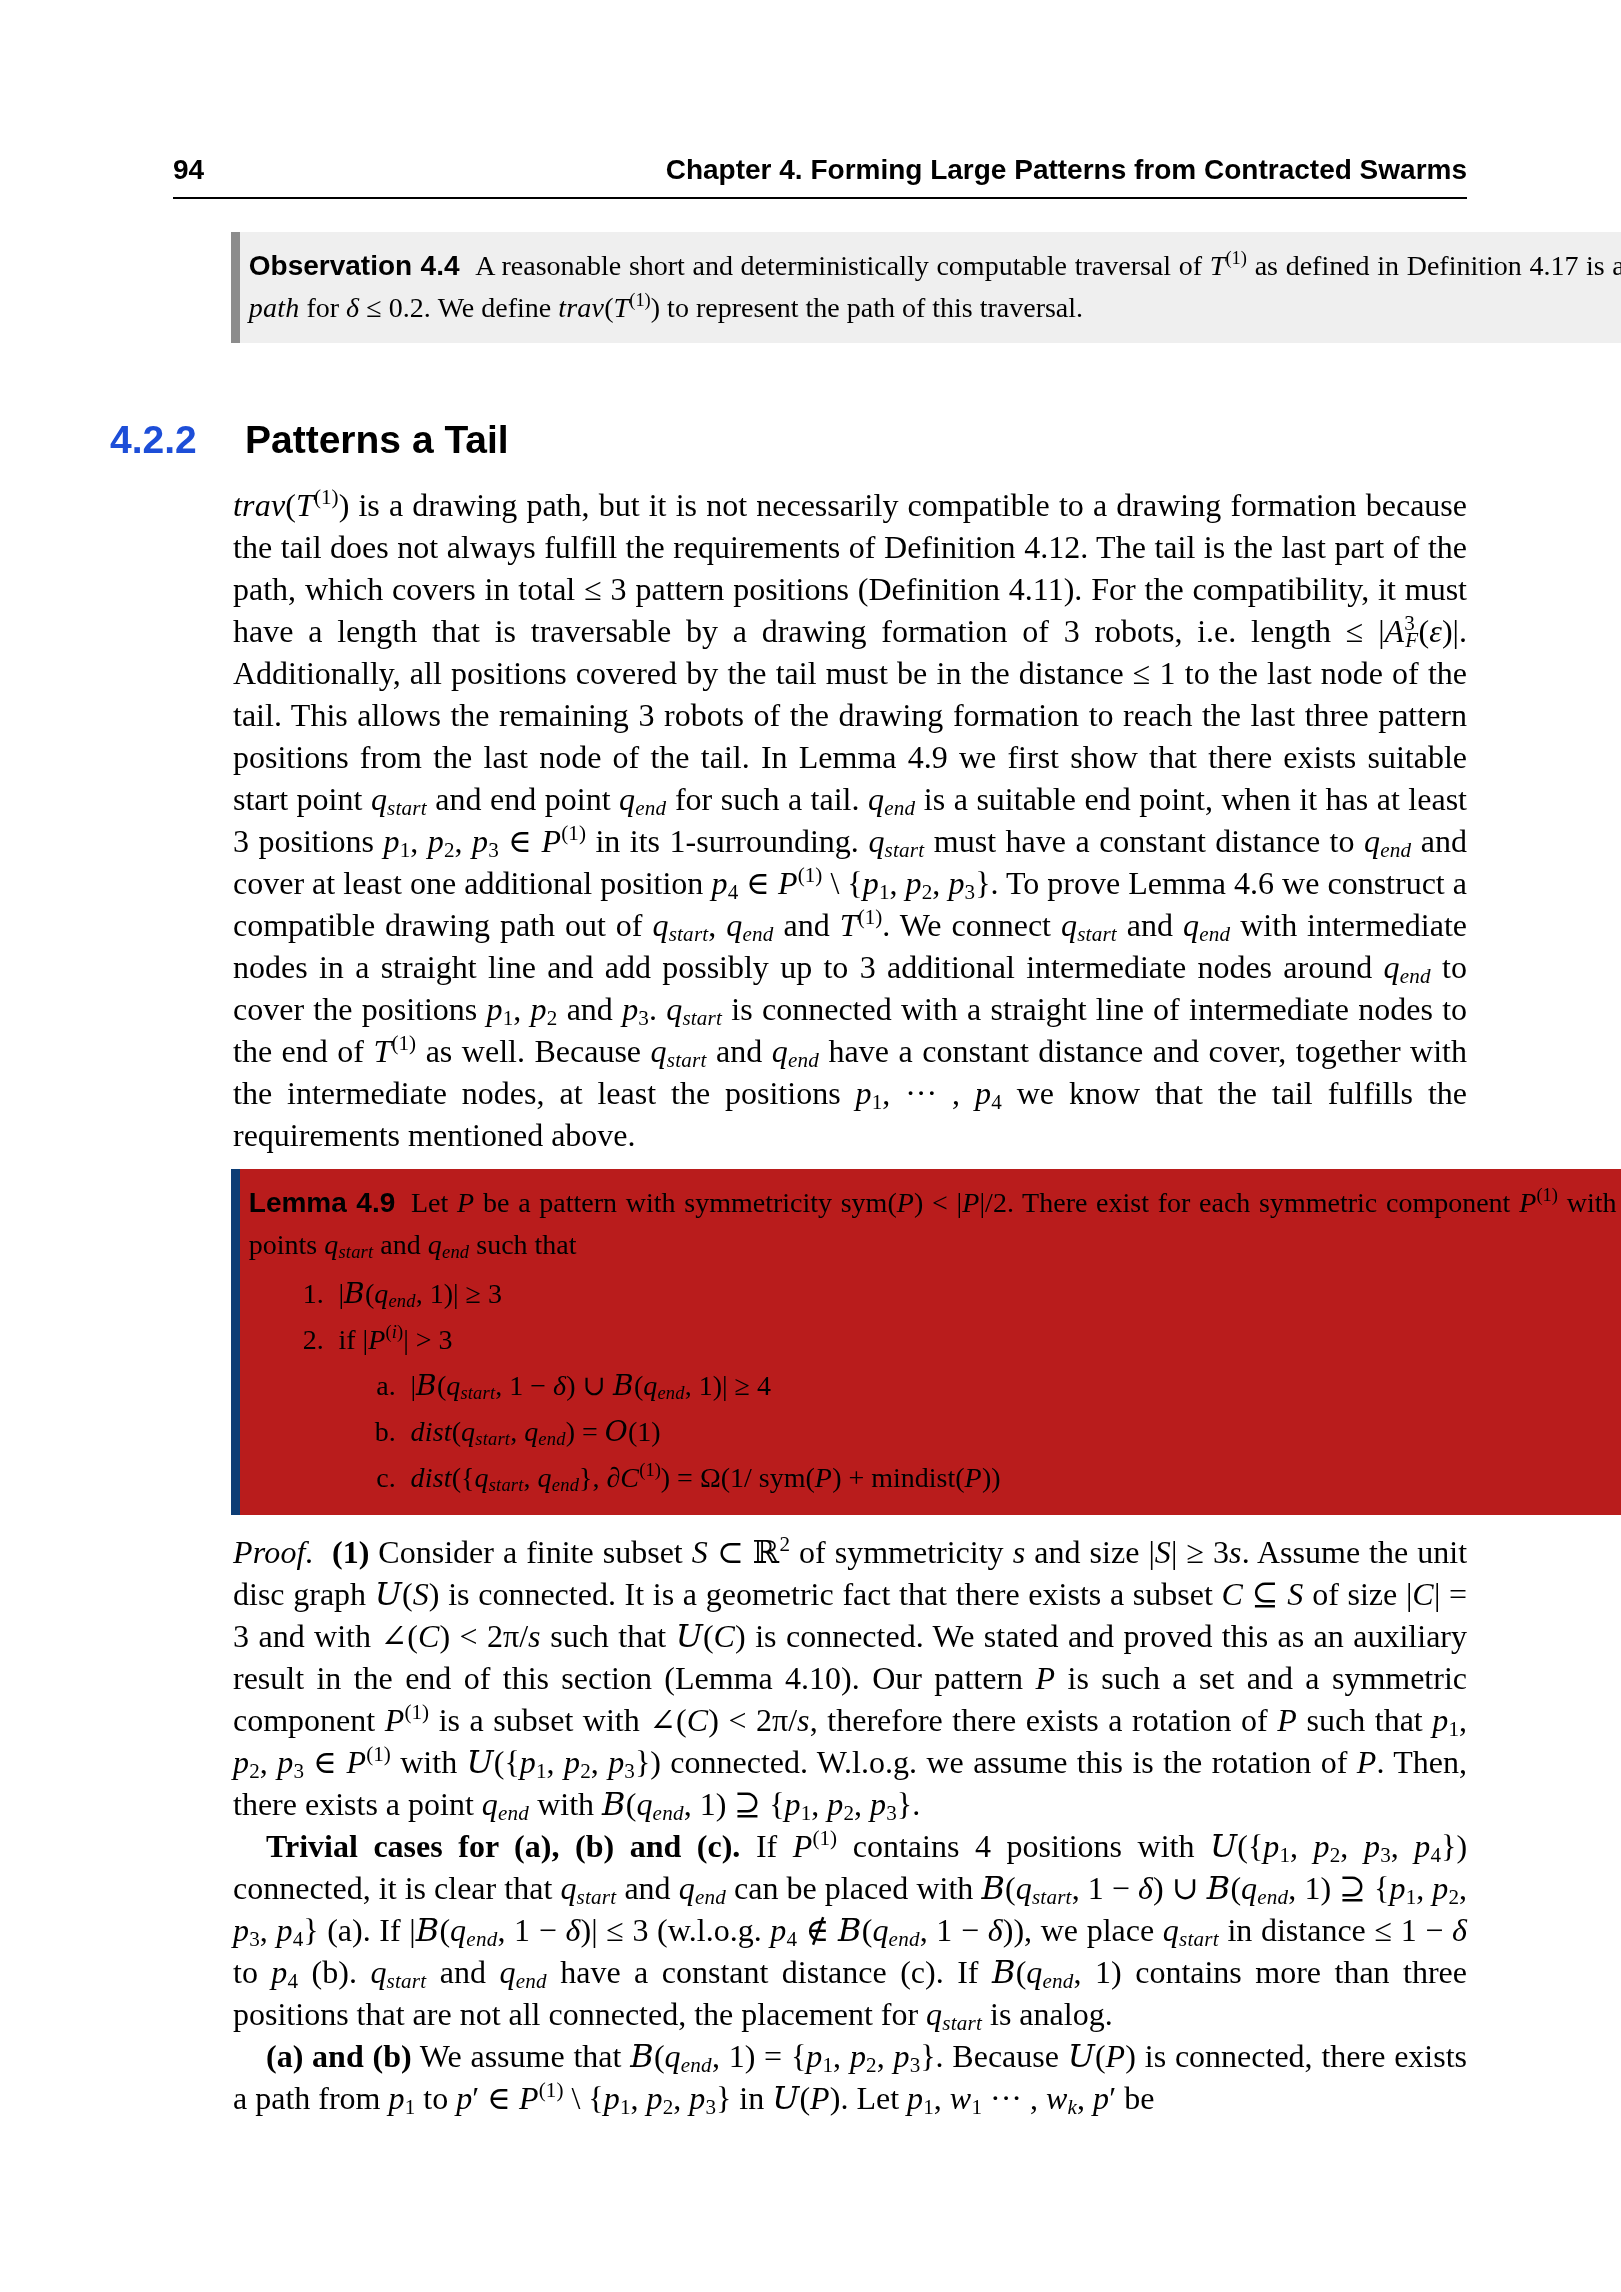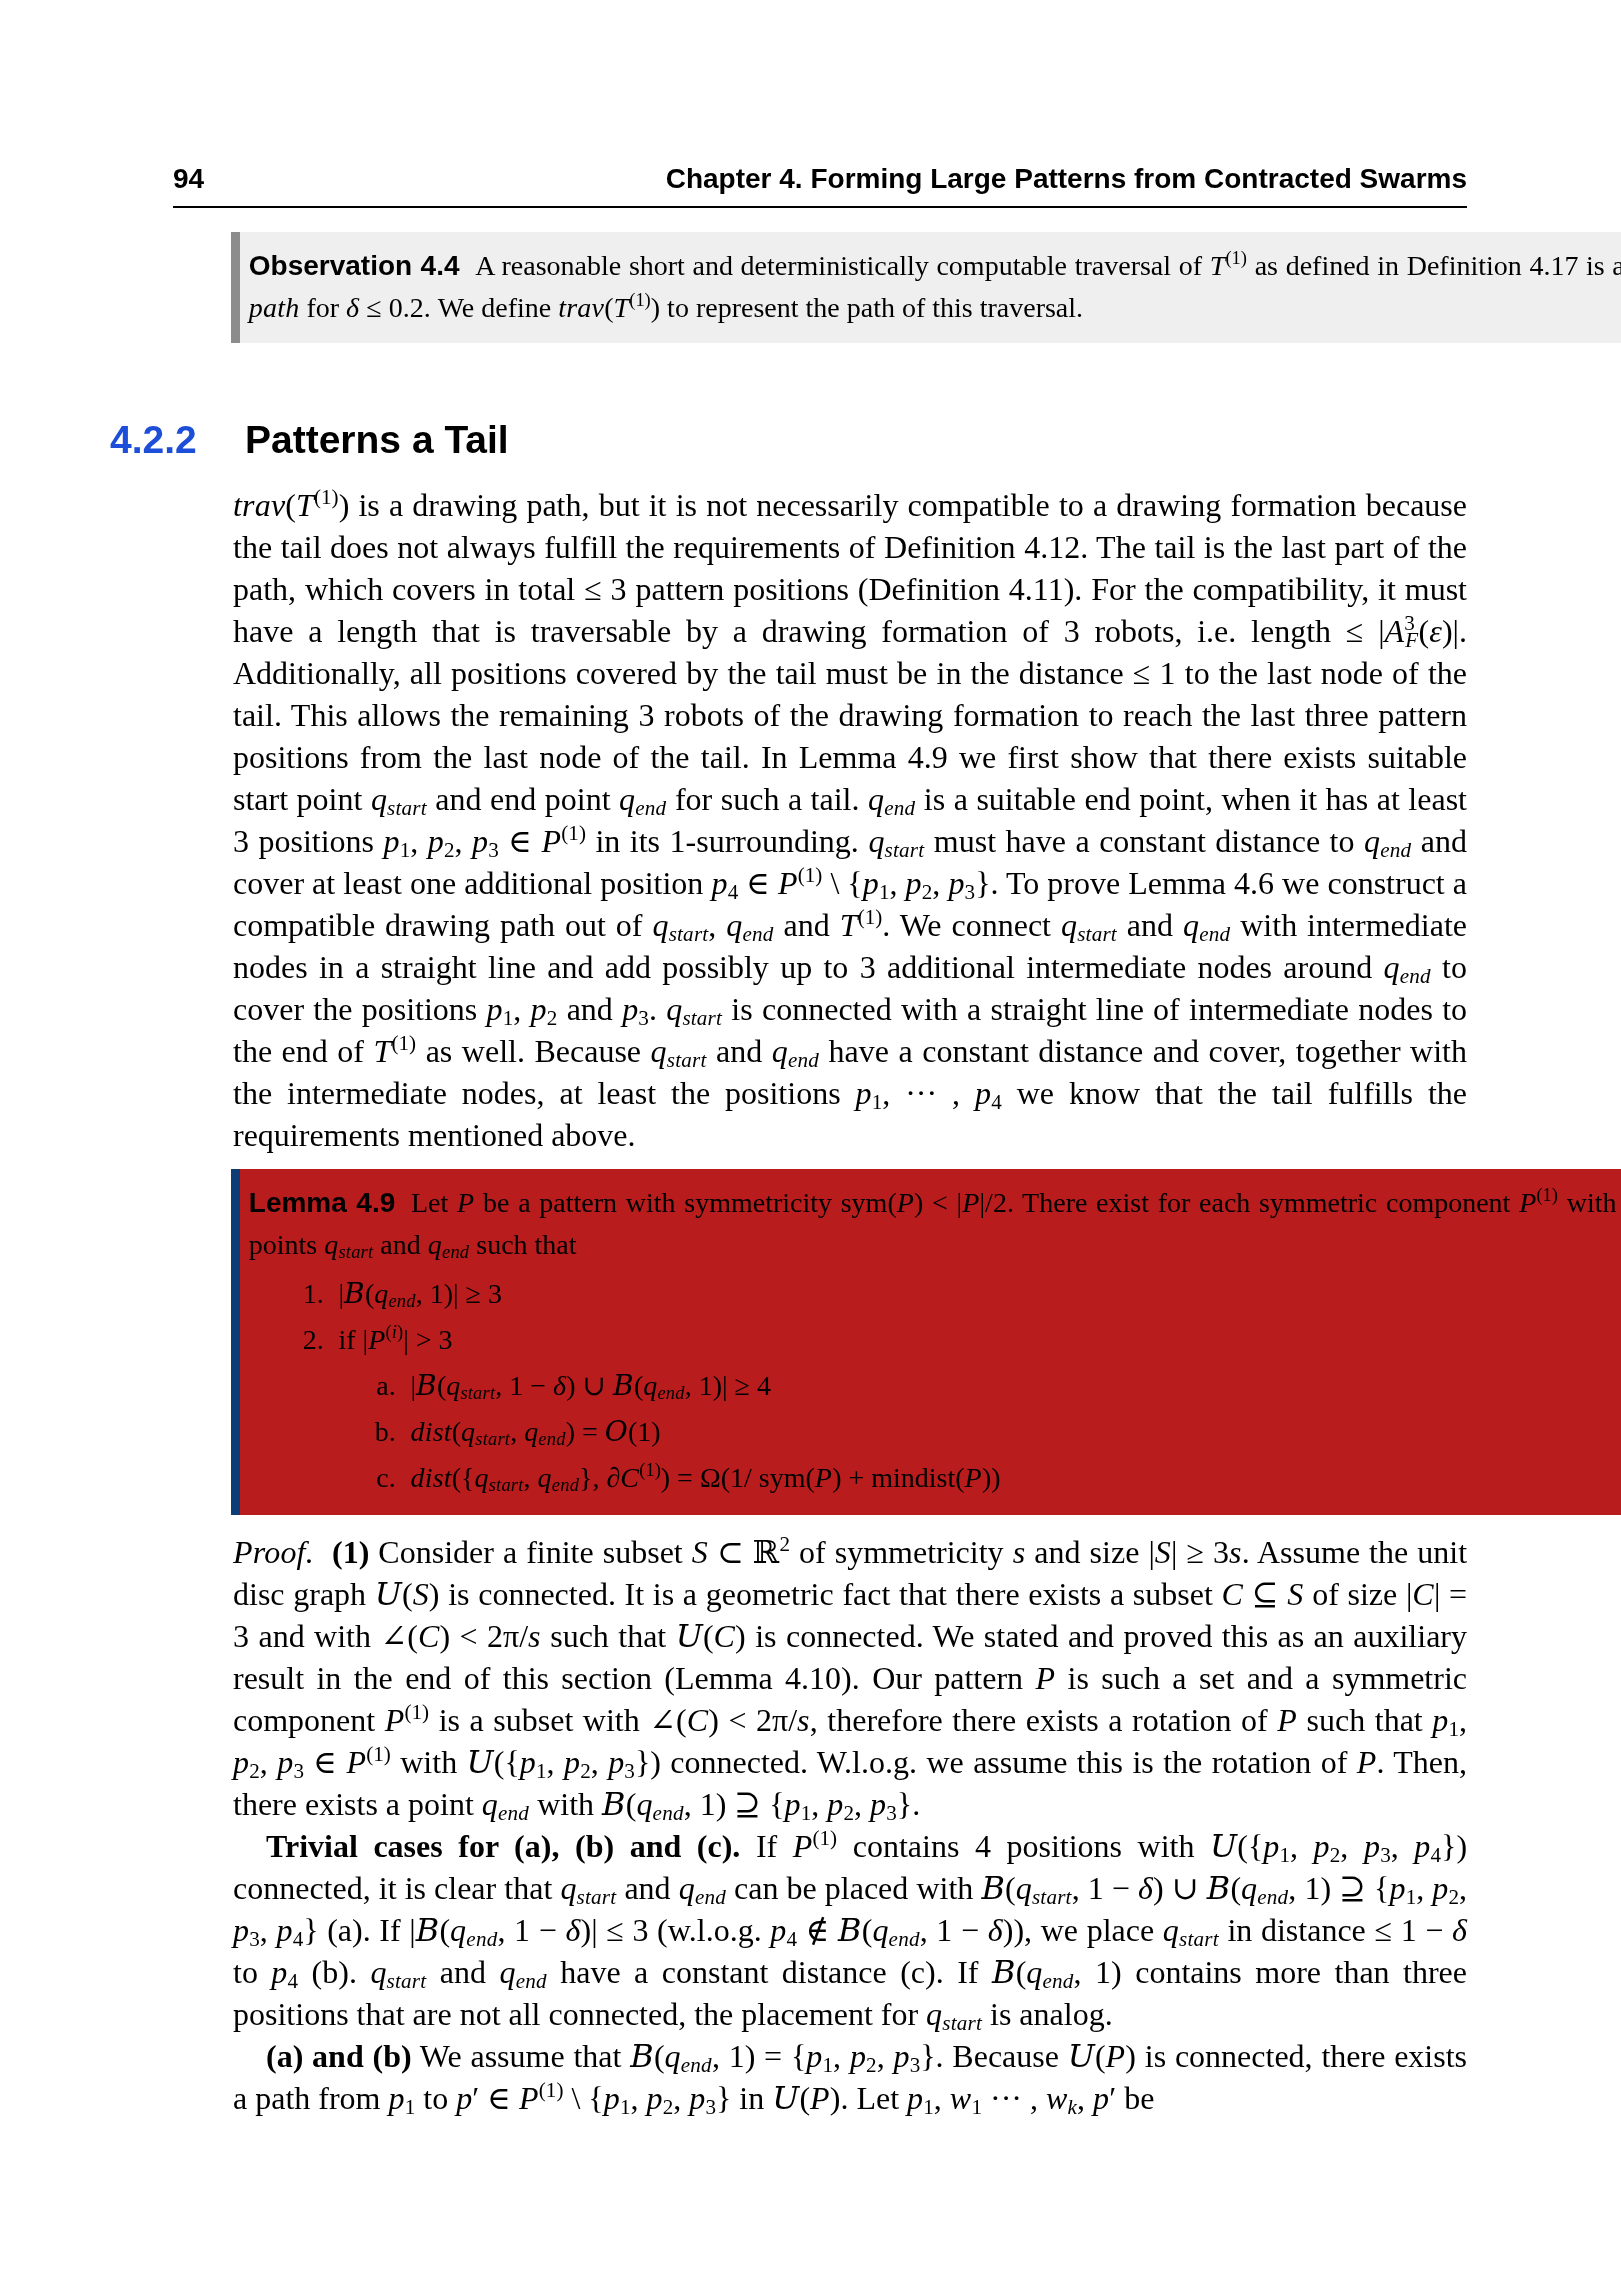--- a/index.html
+++ b/index.html
@@ -8,21 +8,21 @@
     width: 1621px;
     height: 2293px;
     background: #ffffff;
     color: #000000;
     font-family: "Liberation Serif", "DejaVu Serif", serif;
     overflow: hidden;
   }
   
   .header {
     position: absolute;
-    top: 162px; left: 173px; width: 1294px;
+    top: 153px; left: 173px; width: 1294px;
     display: flex; justify-content: space-between; align-items: flex-end;
     font-family: "Liberation Sans", "DejaVu Sans", sans-serif;
     font-weight: bold; font-size: 28px; line-height: 33px;
     padding-bottom: 10.8px;
     border-bottom: 2.9px solid #000000;
   }
   
   .tbox {
     position: absolute;
     left: 231px; width: 1504px; box-sizing: border-box;

